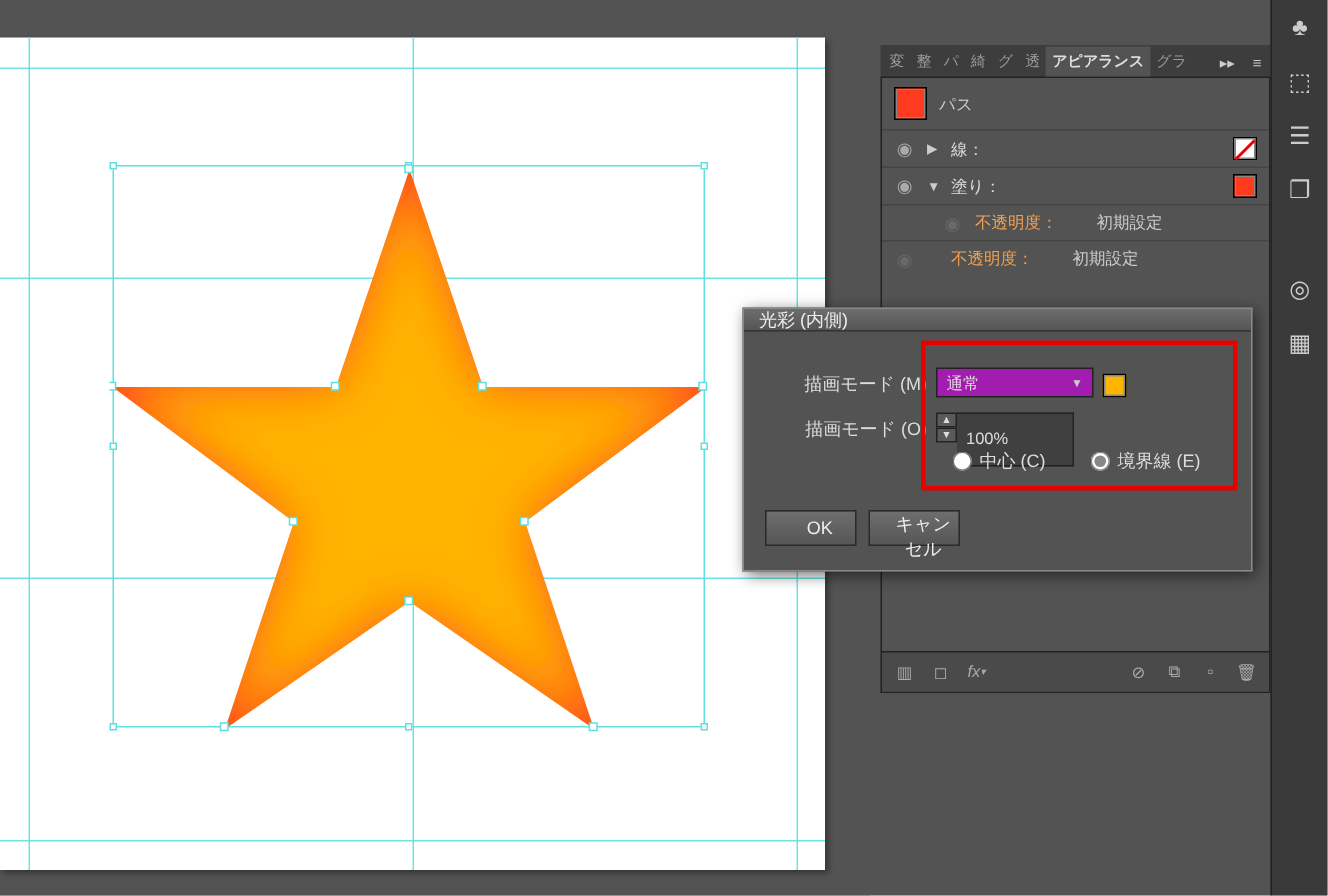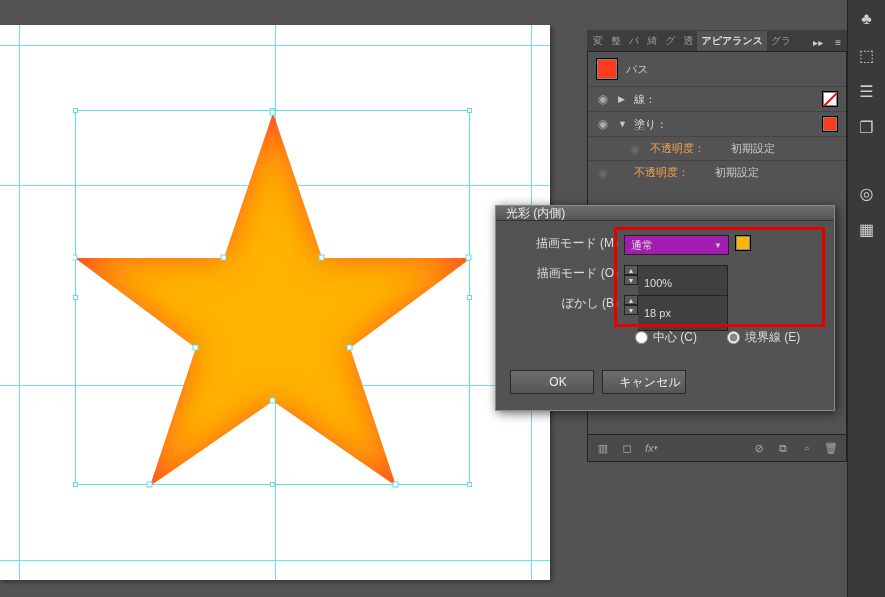--- a/index.html
+++ b/index.html
@@ -45,36 +45,36 @@
   
   .toolstrip { position: absolute; right: 0; top: 0; bottom: 0; width: 38px; background: #3a3a3a; border-left: 1px solid #222; display: flex; flex-direction: column; align-items: center; padding-top: 6px; gap: 10px; }
   .toolstrip .tbtn { width: 26px; height: 26px; display: flex; align-items: center; justify-content: center; color: #ccc; font-size: 16px; }
 
   
   .dialog { position: absolute; left: 495px; top: 205px; width: 340px; background: #535353; border: 1px solid #8a8a8a; box-shadow: 2px 2px 10px rgba(0,0,0,.6); }
   .dlg-title { height: 15px; background: linear-gradient(#6d6d6d,#555); border-bottom: 1px solid #333; color: #eee; font-size: 12px; display: flex; align-items: center; padding: 0 10px; }
   .dlg-body { padding: 14px 14px 16px; color: #ddd; font-size: 12px; position: relative; }
   .highlight-box { position: absolute; border: 3px solid #e80000; left: 118px; top: 6px; width: 211px; height: 100px; pointer-events: none; }
 
-  .dlg-row { display: flex; align-items: flex-start; height: 30px; gap: 6px; }
+  .dlg-row { display: flex; align-items: flex-end; height: 30px; gap: 6px; }
   .dlg-row .lab { width: 108px; text-align: right; }
   .dlg-dd { display: flex; align-items: center; width: 105px; height: 20px; background: #a21caf; border: 1px solid #222; color: #ddd; padding: 0 6px; font-size: 11px; justify-content: space-between; }
   .dlg-dd .caret { font-size: 8px; color: #ccc; }
   .spinner { display: flex; align-items: stretch; height: 20px; }
   .spinner .arrows { width: 14px; display: flex; flex-direction: column; }
   .spinner .arrows button { flex: 1; background: #5a5a5a; border: 1px solid #222; color: #ddd; font-size: 7px; line-height: 1; padding: 0; }
-  .spinner input { width: 90px; background: #404040; border: 1px solid #222; border-left: none; color: #ddd; font-size: 11px; padding: 17px 6px; }
+  .spinner input { width: 78px; background: #404040; border: 1px solid #222; border-left: none; color: #ddd; font-size: 11px; padding: 17px 6px; }
 
   .radio-row { display: flex; align-items: center; gap: 30px; padding-left: 125px; margin-top: 4px; font-size: 12px; color: #ddd; }
   .radio-row label { display: flex; align-items: center; gap: 5px; }
   .radio-row input { accent-color: #888; }
 
   .dlg-foot { display: flex; align-items: center; gap: 8px; margin-top: 24px; }
   .dlg-foot .chk { display: flex; align-items: center; gap: 5px; flex: 1; }
-  .dlg-btn { width: 84px; height: 24px; background: linear-gradient(#6e6e6e,#565656); border: 1px solid #2a2a2a; color: #eee; font-size: 12px; cursor: pointer; padding-left: 12px; }
+  .dlg-btn { width: 61px; height: 24px; background: linear-gradient(#6e6e6e,#565656); border: 1px solid #2a2a2a; color: #eee; font-size: 12px; cursor: pointer; padding-left: 12px; }
 
   .star { position: absolute; }
 </style>
 </head>
 <body>
 
 <div class="canvas-wrap">
   <div class="artboard">
 
     <div class="ruler-guide v" style="left:19px"></div>
@@ -222,30 +222,20 @@
       <span class="lab">描画モード (O)</span>
       <div class="spinner">
         <span class="arrows">
             <button>▲</button>
             <button>▼</button>
           </span>
         <input value="100%" style="">
       </div>
     </div>
 
-    <div class="dlg-row">
-      <span class="lab">ぼかし (B)</span>
-      <div class="spinner">
-        <span class="arrows">
-            <button>▲</button>
-            <button>▼</button>
-          </span>
-        <input value="18 px" style="">
-      </div>
-    </div>
 
     <div class="radio-row">
       <label>
           <input type="radio" name="pos" style=""> 
           <span>中心 (C)</span>
         </label>
       <label>
           <input type="radio" name="pos" checked="" style=""> 
           <span>境界線 (E)</span>
         </label>

